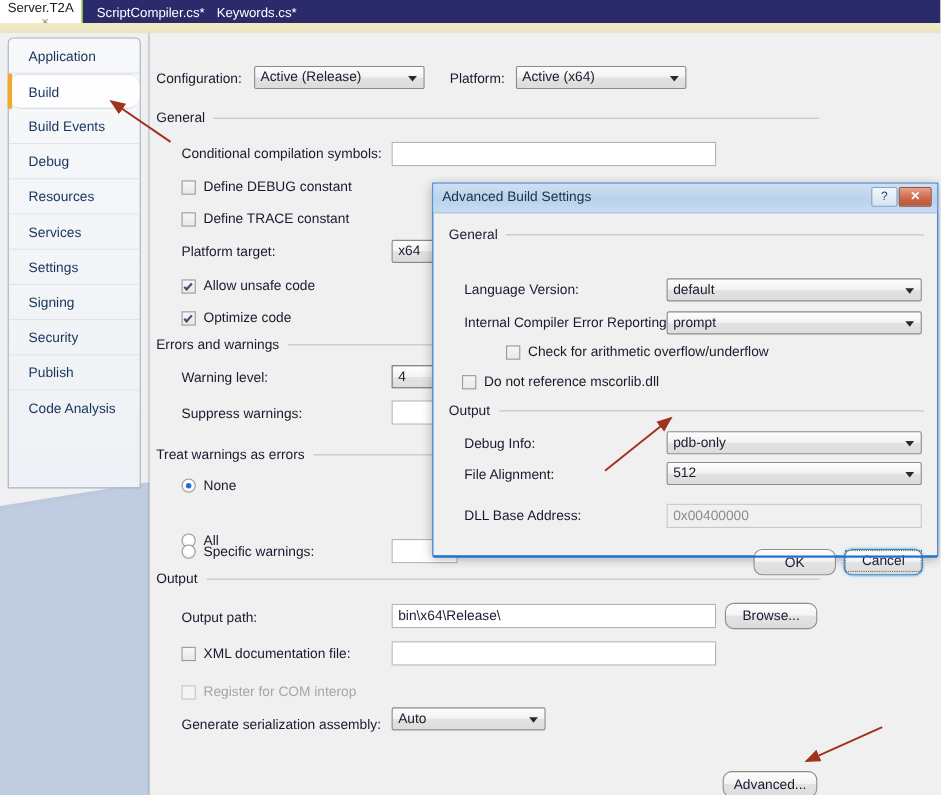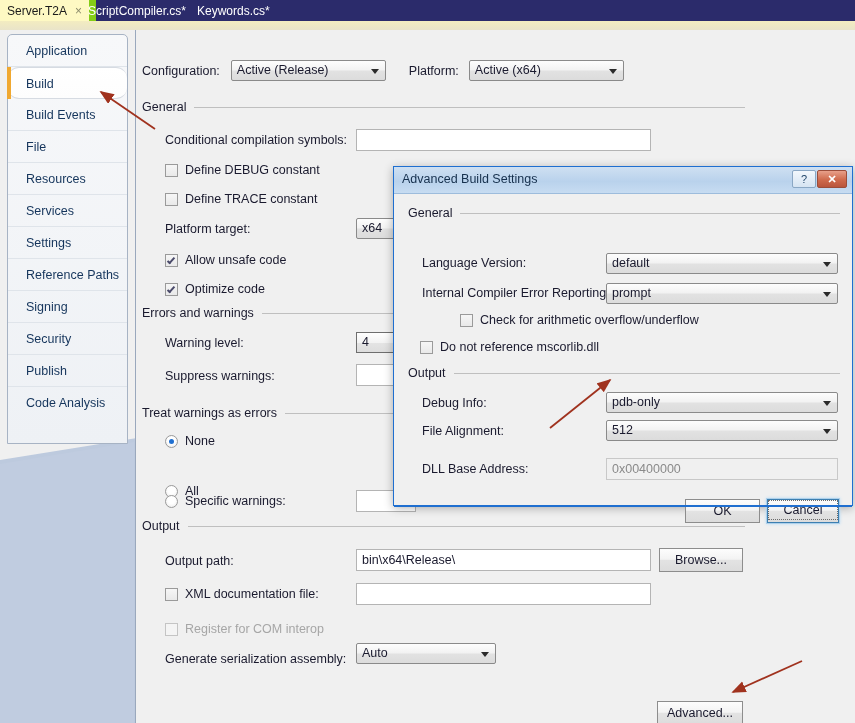--- a/index.html
+++ b/index.html
@@ -18,22 +18,23 @@
     position: absolute; left: 0; top: 0; width: 855px; height: 21px;
     background: #2b2b6b;
   }
   .tab {
     position: absolute; top: 0; height: 21px;
     display: flex; align-items: center;
     padding: 0 7px; box-sizing: border-box;
     font-size: 12px; white-space: nowrap;
   }
   .tab-active {
-    left: 0; background: #fef9c3; color: #1b1b1b;
-    border-right: 7px solid #84cc16;
+    left: 0; background: #ffffff; color: #1b1b1b;
+    border-right: 1px solid #84cc16;
+    flex-direction: column;
   }
   .tab-inactive { color: #ffffff; background: transparent; }
   .tab-close {
     margin-left: 8px; font-size: 12px; color: #8a8a6a; line-height: 1;
   }
   .tabstrip-under2 {
     position: absolute; left: 0; top: 21px; width: 855px; height: 9px;
     background: linear-gradient(#f3ecc0, #e9e4c9);
   }
 
@@ -128,21 +129,21 @@
     background: linear-gradient(180deg,#fefefe 0%,#f3f3f3 50%,#e4e4e4 52%,#dddddd 100%);
     border: 1px solid #6e6e6e;
     height: 21px; line-height: 19px;
     padding-left: 5px; font-size: 12.5px; color: #1a1a2e;
   }
 
   
   .btn {
     box-sizing: border-box; text-align: center;
     background: linear-gradient(180deg,#fdfdfd 0%,#f3f3f3 47%,#e3e3e3 50%,#dcdcdc 100%);
-    border: 1px solid #8d8d8d; border-radius: 0;
+    border: 1px solid #8d8d8d; border-radius: 8px;
     height: 24px; line-height: 22px;
     font-size: 12.5px; color: #1a1a2e; cursor: default;
   }
   .btn.focused {
     border: 1px solid #3c7fb1;
     box-shadow: 0 0 0 1px #aed0ea, 0 0 3px 1px #bcdcf4;
   }
   .btn.focused .inner {
     display: block; margin: 1px; height: 18px; line-height: 18px;
     outline: 1px dotted #6b6b6b;
@@ -244,33 +245,30 @@
     <div class="navitem">
       <span>Application</span>
     </div>
     <div class="navitem selected">
       <span>Build</span>
     </div>
     <div class="navitem">
       <span>Build Events</span>
     </div>
     <div class="navitem">
-      <span>File</span>
+      <span>Debug</span>
     </div>
     <div class="navitem">
       <span>Resources</span>
     </div>
     <div class="navitem">
       <span>Services</span>
     </div>
     <div class="navitem">
       <span>Settings</span>
-    </div>
-    <div class="navitem">
-      <span>Reference Paths</span>
     </div>
     <div class="navitem">
       <span>Signing</span>
     </div>
     <div class="navitem">
       <span>Security</span>
     </div>
     <div class="navitem">
       <span>Publish</span>
     </div>

